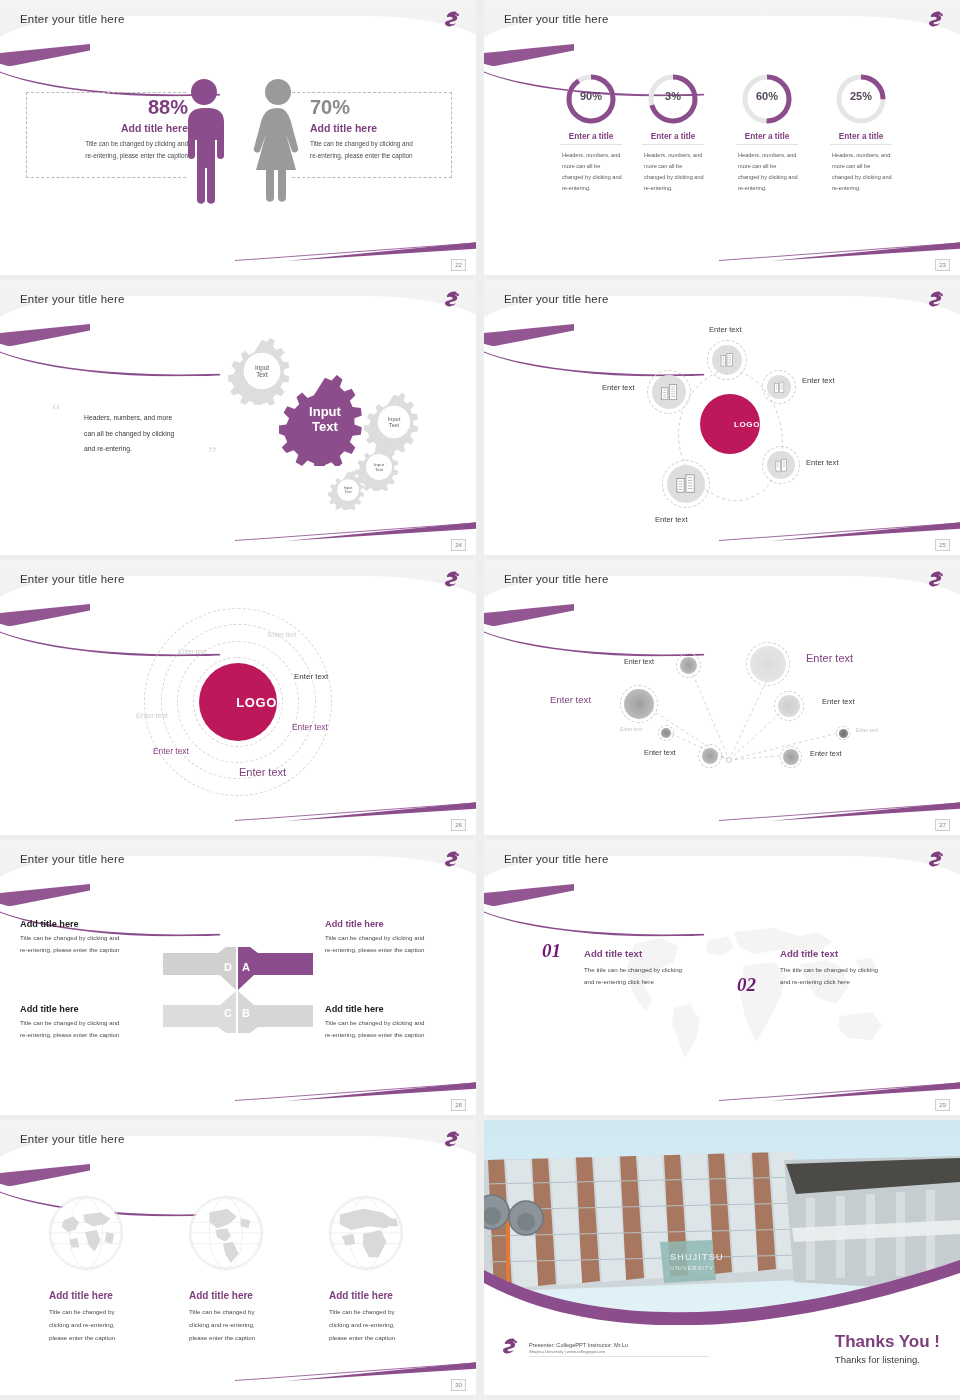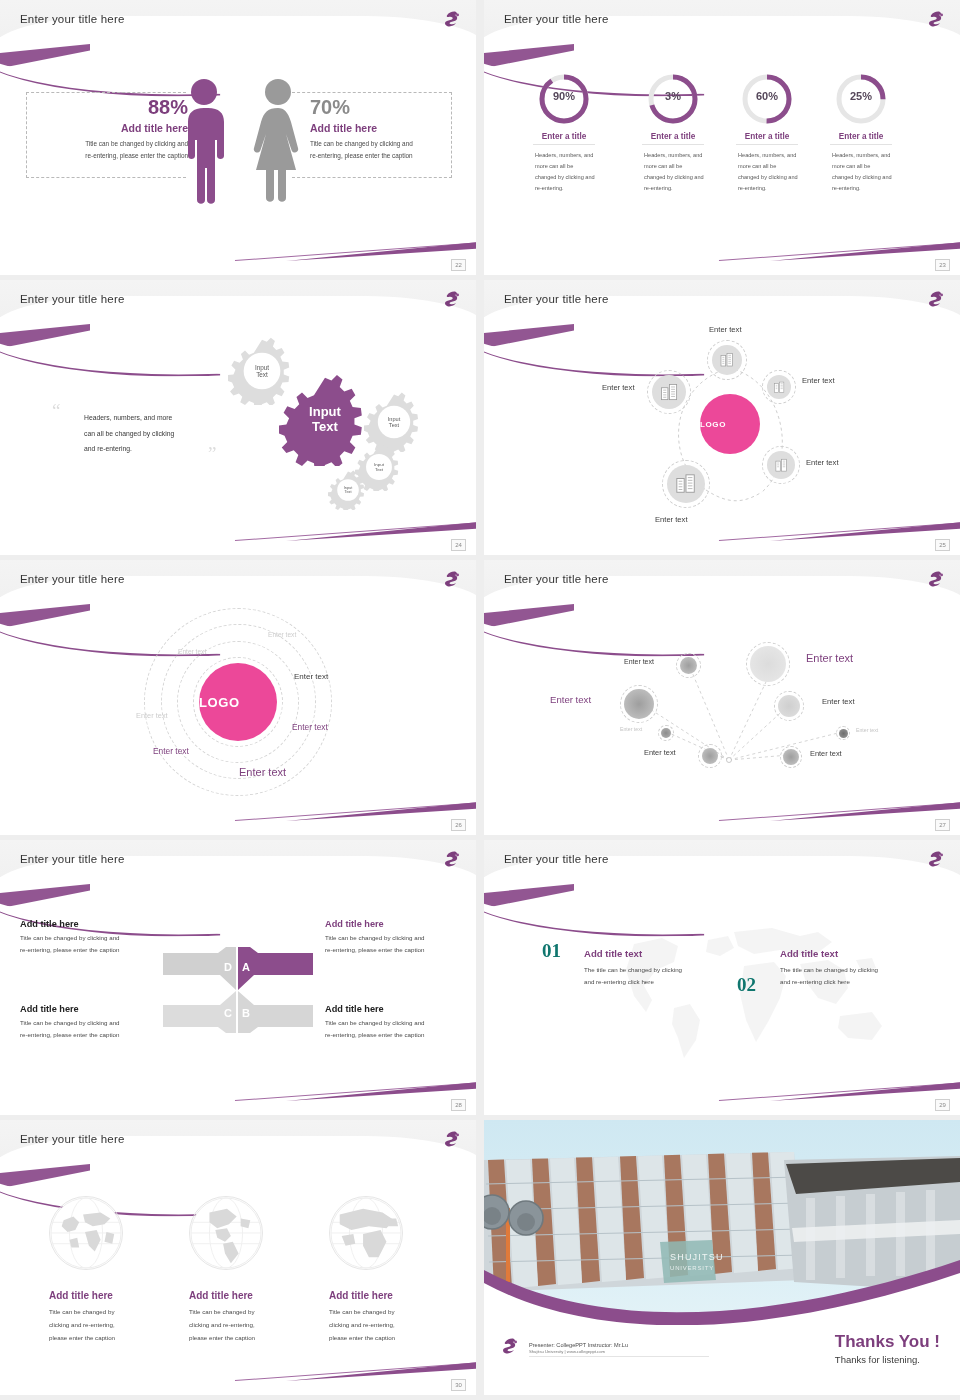--- a/index.html
+++ b/index.html
@@ -97,34 +97,34 @@
   
   .gear { position:absolute; display:flex; align-items:center; justify-content:center;
           text-align:center; color:#5a5a5a; }
   .gear-txt { position:relative; z-index:2; line-height:1.15; }
   .quote { font-size: 19px; color:#dcdcdc; font-family:"Liberation Serif", serif; position:absolute; }
 
   
   .node { position:absolute; border-radius:50%; background:#dedede;
           display:flex; align-items:center; justify-content:center; }
   .node-ring { position:absolute; border-radius:50%; border:1px dashed #cfcfcf; }
-  .hub { position:absolute; border-radius:50%; background:#ec4899; color:#fff;
-         display:flex; align-items:center; justify-content:flex-start;
+  .hub { position:absolute; border-radius:50%; background:#be185d; color:#fff;
+         display:flex; align-items:center; justify-content:flex-end;
          font-size:8px; font-weight:bold; letter-spacing:.6px; }
   .nlabel { position:absolute; font-size:7.6px; color:#3c3c3c; white-space:nowrap; }
 
   
   .circ { position:absolute; border-radius:50%; border:1px dashed #d6d6d6; }
 
   
   .addtitle { font-size:9.2px; font-weight:bold; }
   .cap { font-size:6.2px; color:#4a4a4a; line-height:2.0; margin-top:3px; }
 
   
-  .bignum { font-size:19px; font-weight:bold; color:#0f766e;
+  .bignum { font-size:19px; font-style:italic; font-weight:bold; color:#701a75;
             font-family:"Liberation Serif", serif; }
 
   
   .globe { position:absolute; width:74px; height:74px; border-radius:50%;
            border:1px solid #e6e6e6; overflow:hidden; }
 
   
   .photo { position:absolute; left:0; top:0; width:100%; height:205px; overflow:hidden; }
   .sky { position:absolute; inset:0; background:linear-gradient(#cfe8f2 0%, #d8eef5 55%, #e3f2f7 100%); }
   .thanks-big { font-size:17px; font-weight:bold; color:#7d3f7d; }
@@ -185,21 +185,21 @@
         <div class="hdr-curve"></div>
       </div>
     <div class="title">Enter your title here</div>
     <svg class="logo" viewBox="0 0 24 24">
       <path d="M17 4c-3.6-.6-7.2 1-9.3 3.8-1 1.4.2 2.3 1.6 1.9 1.7-.5 3.3-.3 4.2.6.7.7.4 1.6-.7 2.2-2 1.1-5.1 1-6.6 2.6-1.5 1.6-.5 4 2 4.7 3.3.9 7.3-.6 9.2-3.4-2 1.3-4.6 1.7-6.2 1-1-.4-1-1.3.1-1.9 2-1 5.3-1 6.8-2.8 1.5-1.8.3-4.4-2.1-5.1 1.2-.3 2.3-.2 3.2.3-.5-1.9-1.1-3.3-2.2-3.9z" fill="#7d3f7d"></path>
       <circle cx="19.2" cy="7.6" r="1.5" fill="#8c4d8c"></circle>
     </svg>
     <div class="swoosh-tl"></div>
     <div class="swoosh-tl2"></div>
 
-    <div class="ring-wrap" style="left:49px;top:72px;">
+    <div class="ring-wrap" style="left:76px;top:72px;">
       <div class="ring">
         <svg width="54" height="54" viewBox="0 0 54 54">
           <circle cx="27" cy="27" r="22" fill="none" stroke="#e6e6e6" stroke-width="5"></circle>
           <circle class="arc" cx="27" cy="27" r="22" fill="none" stroke="#8c4d8c" stroke-width="5" stroke-linecap="butt" transform="rotate(-90 27 27)" stroke-dasharray="124.4070690821558 138.23007675795088"></circle>
         </svg>
         <div class="ring-label">90%</div>
       </div>
       <div class="ring-title">Enter a title</div>
       <div class="ring-body">Headers, numbers, and more can all be changed by clicking and re-entering.</div>
     </div>

